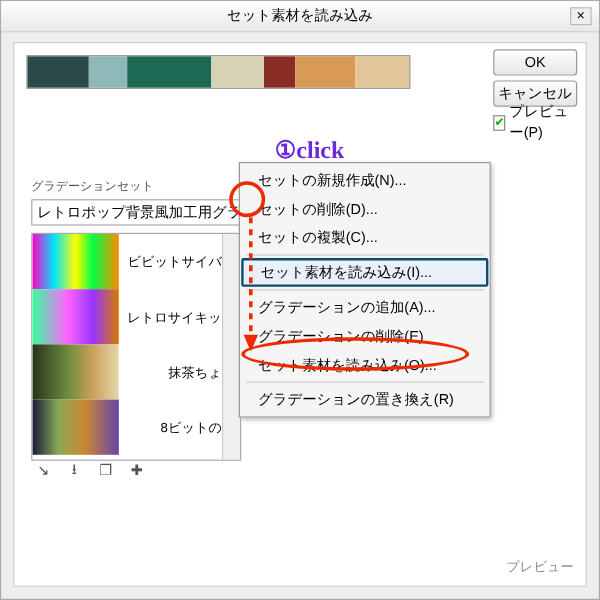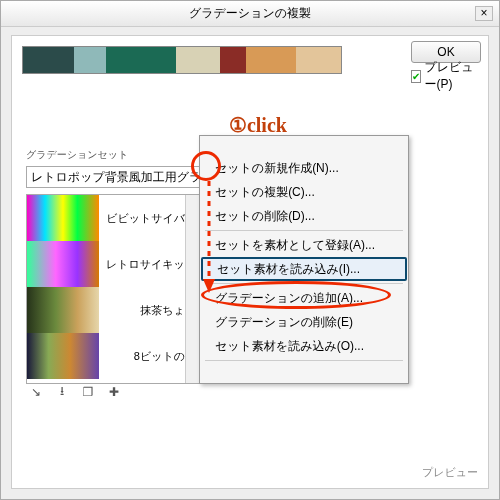--- a/index.html
+++ b/index.html
@@ -23,36 +23,36 @@
   .grouplabel { font-size:10px; color:#555; margin-bottom:4px;}
   .setsel { display:flex; gap:3px; }
   .setdd { flex:1; height:22px; border:1px solid #aaa; background:#fff; display:flex; align-items:center; padding:0 4px; font-size:11px; }
   .wrench { width:22px;height:22px;border:1px solid #aaa;background:linear-gradient(#fff,#e6e6e6);display:flex;align-items:center;justify-content:center;border-radius:2px;}
   .thumbs { margin-top:6px; width:175px; border:1px solid #aaa; background:#fff; height:190px; overflow:hidden; position:relative;}
   .thumbrow { height:46px; display:flex; align-items:center; }
   .thumb { width:72px; height:46px; }
   .thumblabel { flex:1; padding:0 4px; font-size:11px; text-align:right; white-space:nowrap; overflow:hidden;}
   .toolbar { position:absolute; left:14px; top:346px; display:flex; gap:6px;}
   .tbtn{width:20px;height:20px;display:flex;align-items:center;justify-content:center;color:#555;}
-  .menu { position:absolute; left:198px; top:134px; width:210px; background:#f5f5f5; border:1px solid #999; box-shadow:2px 2px 4px rgba(0,0,0,.25); padding:20px 1px; z-index:20;}
+  .menu { position:absolute; left:198px; top:134px; width:210px; background:#f5f5f5; border:1px solid #999; box-shadow:2px 2px 4px rgba(0,0,0,.25); padding:2px 1px; z-index:20;}
   .menu .mi { height:24px; display:flex; align-items:center; padding:0 14px; }
   .menu .sep { height:1px; background:#ccc; margin:2px 4px; }
   .menu .mi.hl { background:#e8f0f9; border:2px solid #0c4a6e; border-radius:2px; height:24px; }
-  .anno { position:absolute; z-index:30; color:#c2410c; font-weight:bold; font-family:"Comic Sans MS",cursive; }
+  .anno { position:absolute; z-index:30; color:#6d28d9; font-weight:bold; font-family:"Comic Sans MS",cursive; }
   .anno-circle { position:absolute; border:3px solid #ed2a00; border-radius:50%; z-index:30;}
   .anno-oval { position:absolute; border:3px solid #ed2a00; border-radius:50%/50%; z-index:30;}
   .scrollbar { position:absolute; right:0; top:0; bottom:0; width:15px; background:#f0f0f0; border-left:1px solid #ccc;}
   .corner { position:absolute; right:10px; bottom:8px; font-size:11px; color:#888;}
 </style>
 </head>
 <body>
 
 <div class="dialog">
   <div class="titlebar">
-    <span>グラデーションの複製</span>
+    <span>セット素材を読み込み</span>
     <span class="close">×</span>
   </div>
   <div class="inner">
 
     <div class="gradbar">
       <div style="width:16%;background:#2b4b4a"></div>
       <div style="width:10%;background:#8fb9b9"></div>
       <div style="width:22%;background:#1b6a54"></div>
       <div style="width:14%;background:#d8d2b5"></div>
       <div style="width:8%;background:#8a2c26"></div>
@@ -114,38 +114,39 @@
       <span class="tbtn">⭳</span>
       <span class="tbtn">❐</span>
       <span class="tbtn">✚</span>
     </div>
 
     <span class="corner">プレビュー</span>
   </div>
 
   <div class="rightbtns">
     <button class="btn">OK</button>
+    <button class="btn">キャンセル</button>
     <div class="chk">
       <span class="box">✔</span>
       <span>プレビュー(P)</span>
     </div>
   </div>
 
   <div class="menu" id="ctxmenu">
       <div class="mi">セットの新規作成(N)...</div>
+      <div class="mi">セットの削除(D)...</div>
       <div class="mi">セットの複製(C)...</div>
-      <div class="mi">セットの削除(D)...</div>
       <div class="sep"></div>
-      <div class="mi">セットを素材として登録(A)...</div>
       <div class="mi hl">セット素材を読み込み(I)...</div>
       <div class="sep"></div>
       <div class="mi">グラデーションの追加(A)...</div>
       <div class="mi">グラデーションの削除(E)</div>
       <div class="mi">セット素材を読み込み(O)...</div>
       <div class="sep"></div>
+      <div class="mi">グラデーションの置き換え(R)</div>
     </div>
 
   <div class="anno-circle" style="left:190px;top:150px;width:30px;height:30px;"></div>
   <div class="anno" style="left:228px;top:112px;font-size:20px;">①click</div>
   <svg style="position:absolute;left:200px;top:180px;z-index:30;" width="20" height="120">
     <line x1="8" y1="0" x2="8" y2="100" stroke="#ed2a00" stroke-width="3" stroke-dasharray="5,5"></line>
     <polygon points="2,98 14,98 8,112" fill="#ed2a00"></polygon>
   </svg>
   <div class="anno-oval" style="left:200px;top:280px;width:190px;height:28px;border-radius:50%;"></div>
 </div>

